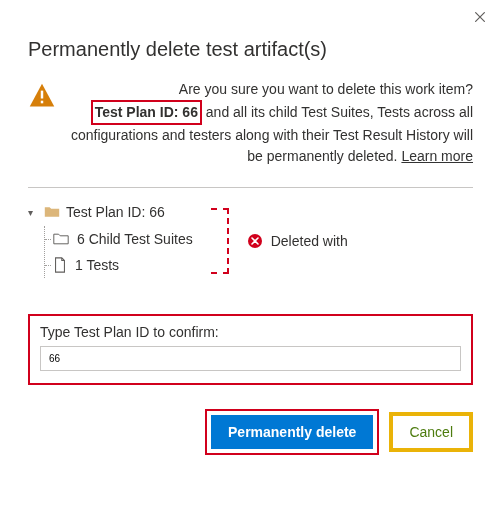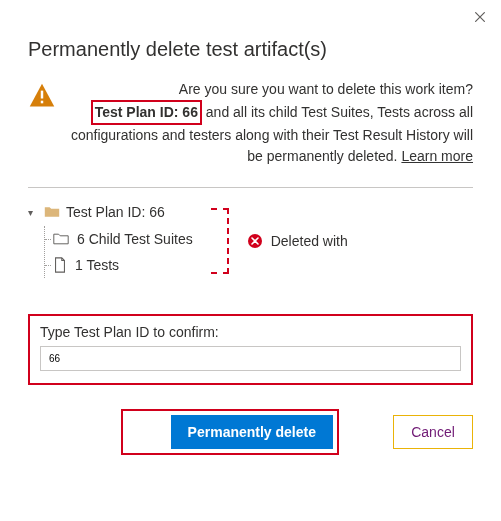--- a/index.html
+++ b/index.html
@@ -84,33 +84,32 @@
       gap: 10px;
       margin-top: 24px;
       align-items: center;
     }
     .btn {
       padding: 8px 16px;
       font-size: 14px;
       font-family: inherit;
       cursor: pointer;
       min-width: 80px;
-      margin-left: 44px;
     }
     .btn-primary-wrap { border: 2px solid #d1001c; padding: 4px; }
     .btn-primary {
       background: #0078d4;
       color: #fff;
       border: 1px solid #0078d4;
       font-weight: 600;
     }
     .btn-secondary {
       background: #fff;
-      color: #701a75;
-      border: 1px solid #eab308;
+      color: #4d7c0f;
+      border: 4px solid #eab308;
     }
   </style>
 </head>
 <body>
 
 <div class="close">
   <svg viewBox="0 0 16 16" width="14" height="14">
       <path d="M3 3l10 10M13 3L3 13" stroke="#605e5c" stroke-width="1.4" stroke-linecap="round"></path>
     </svg>
 </div>

